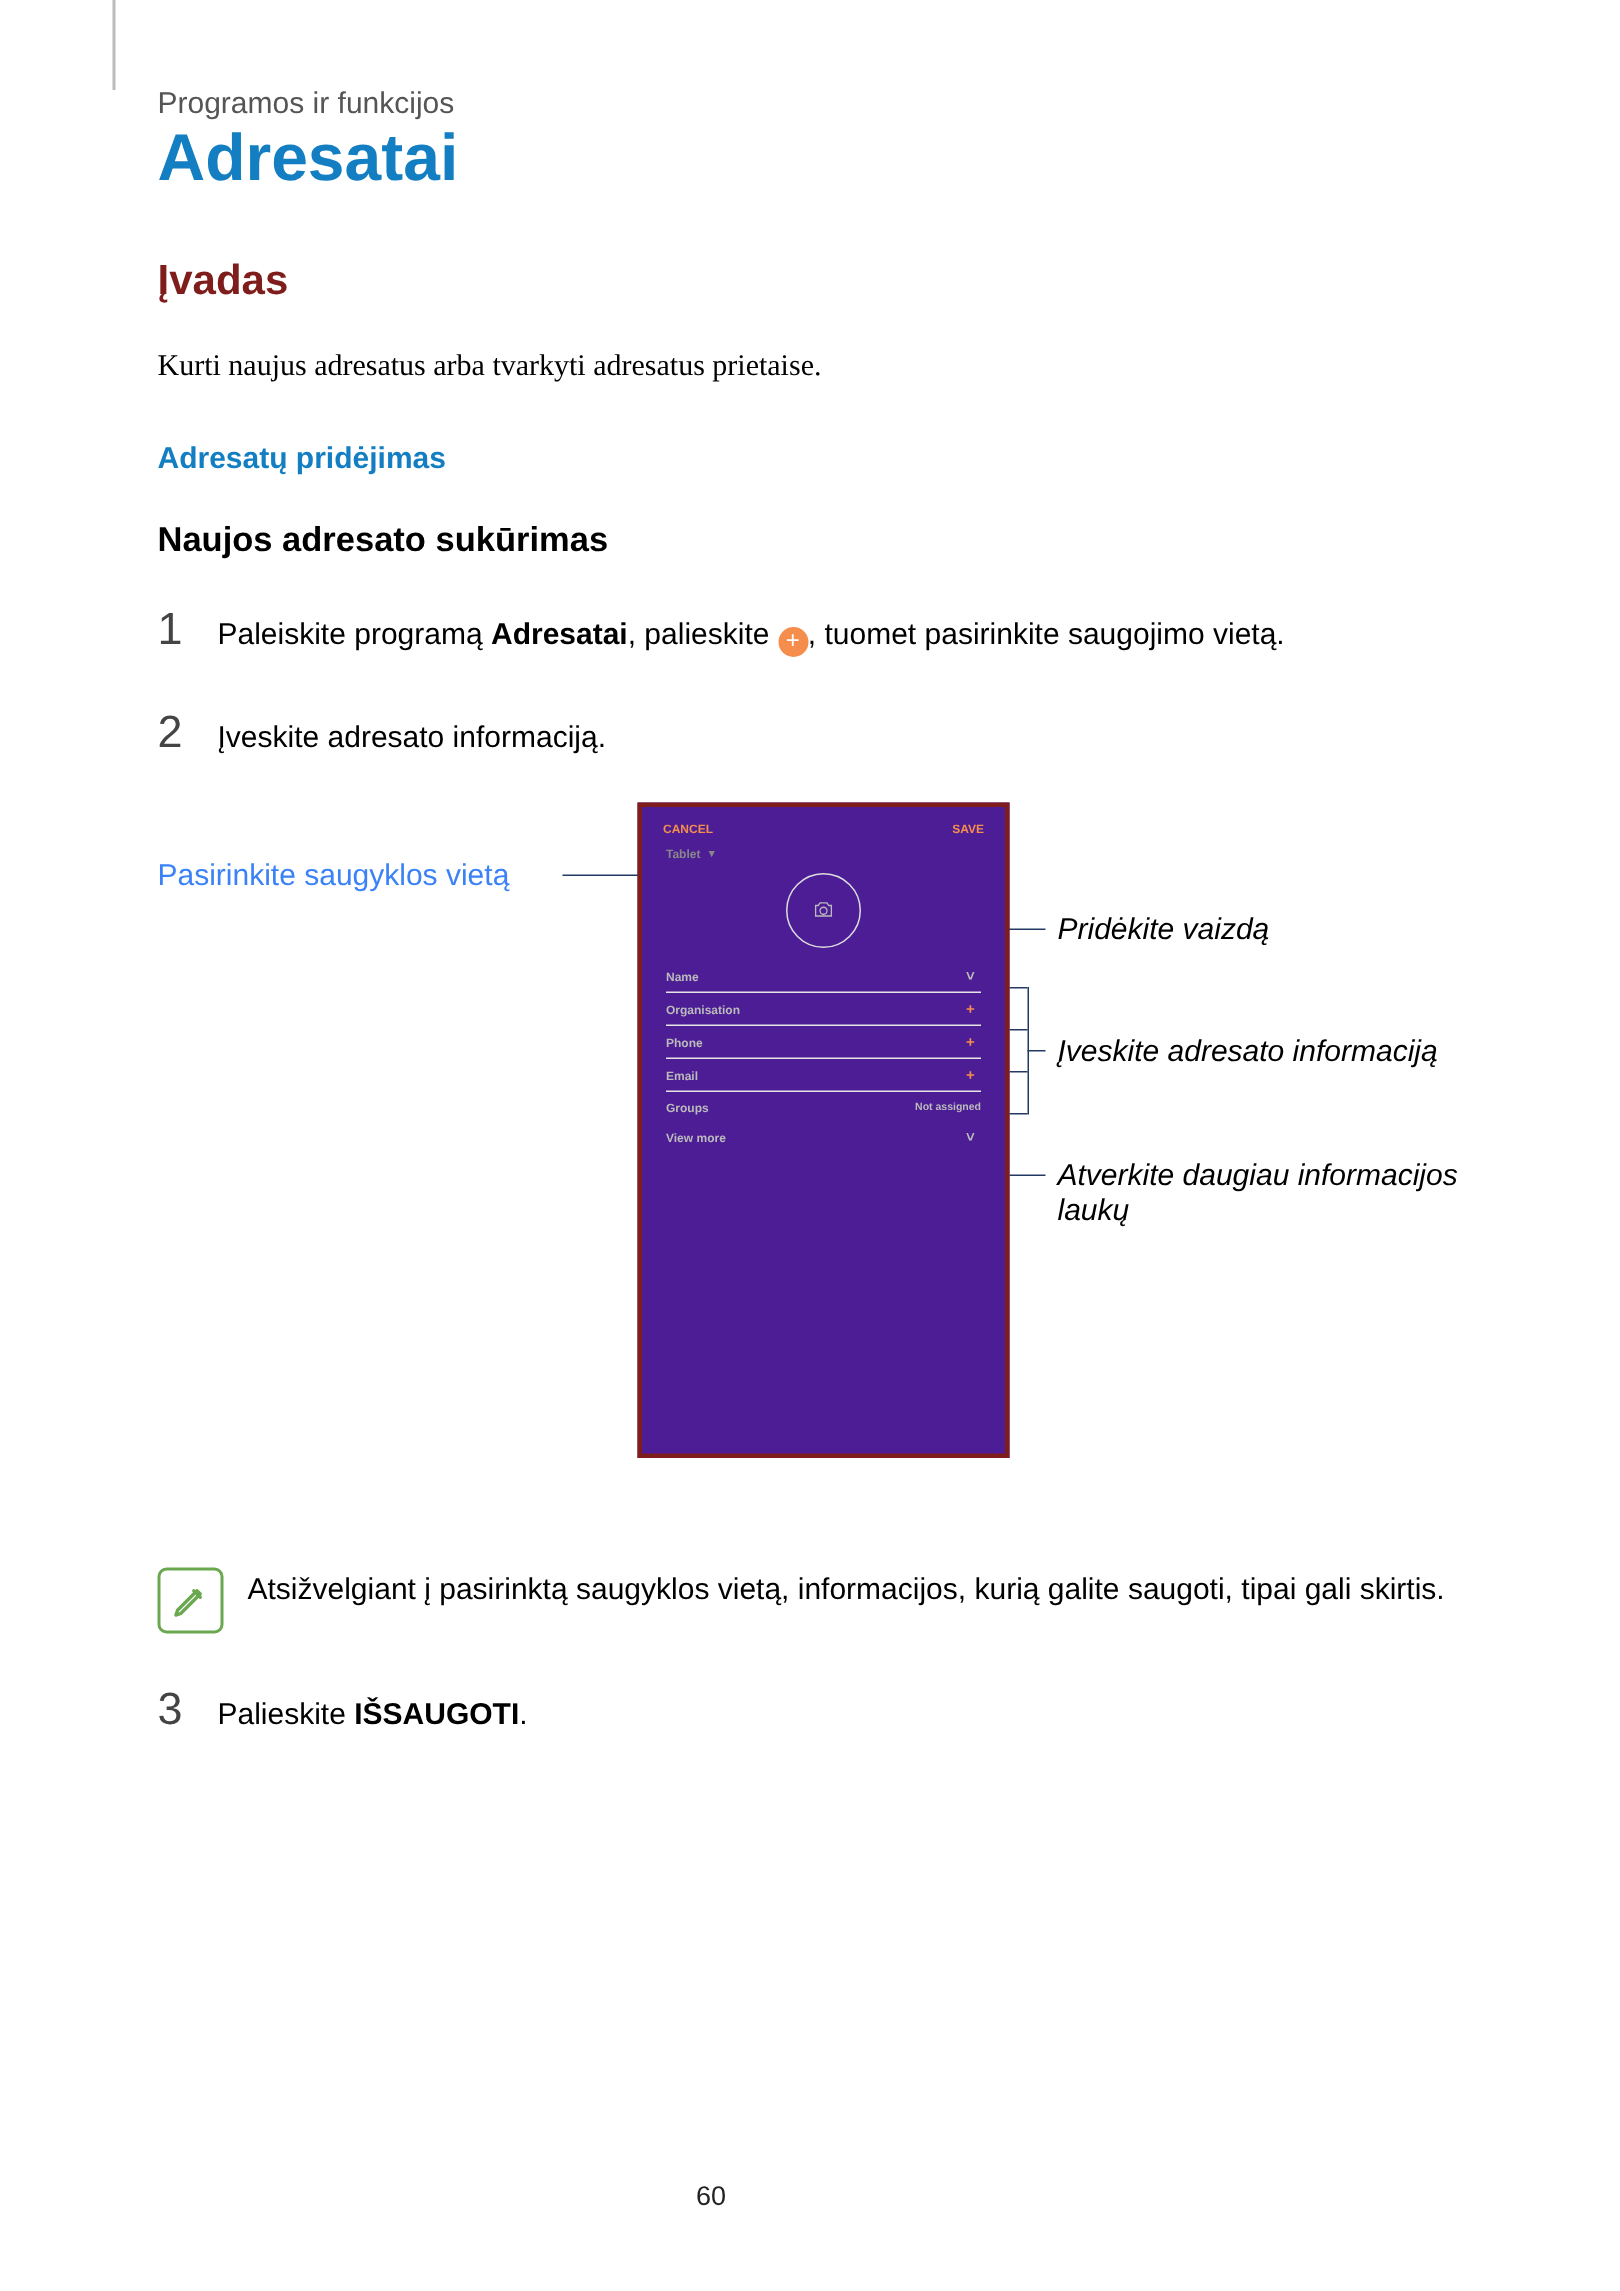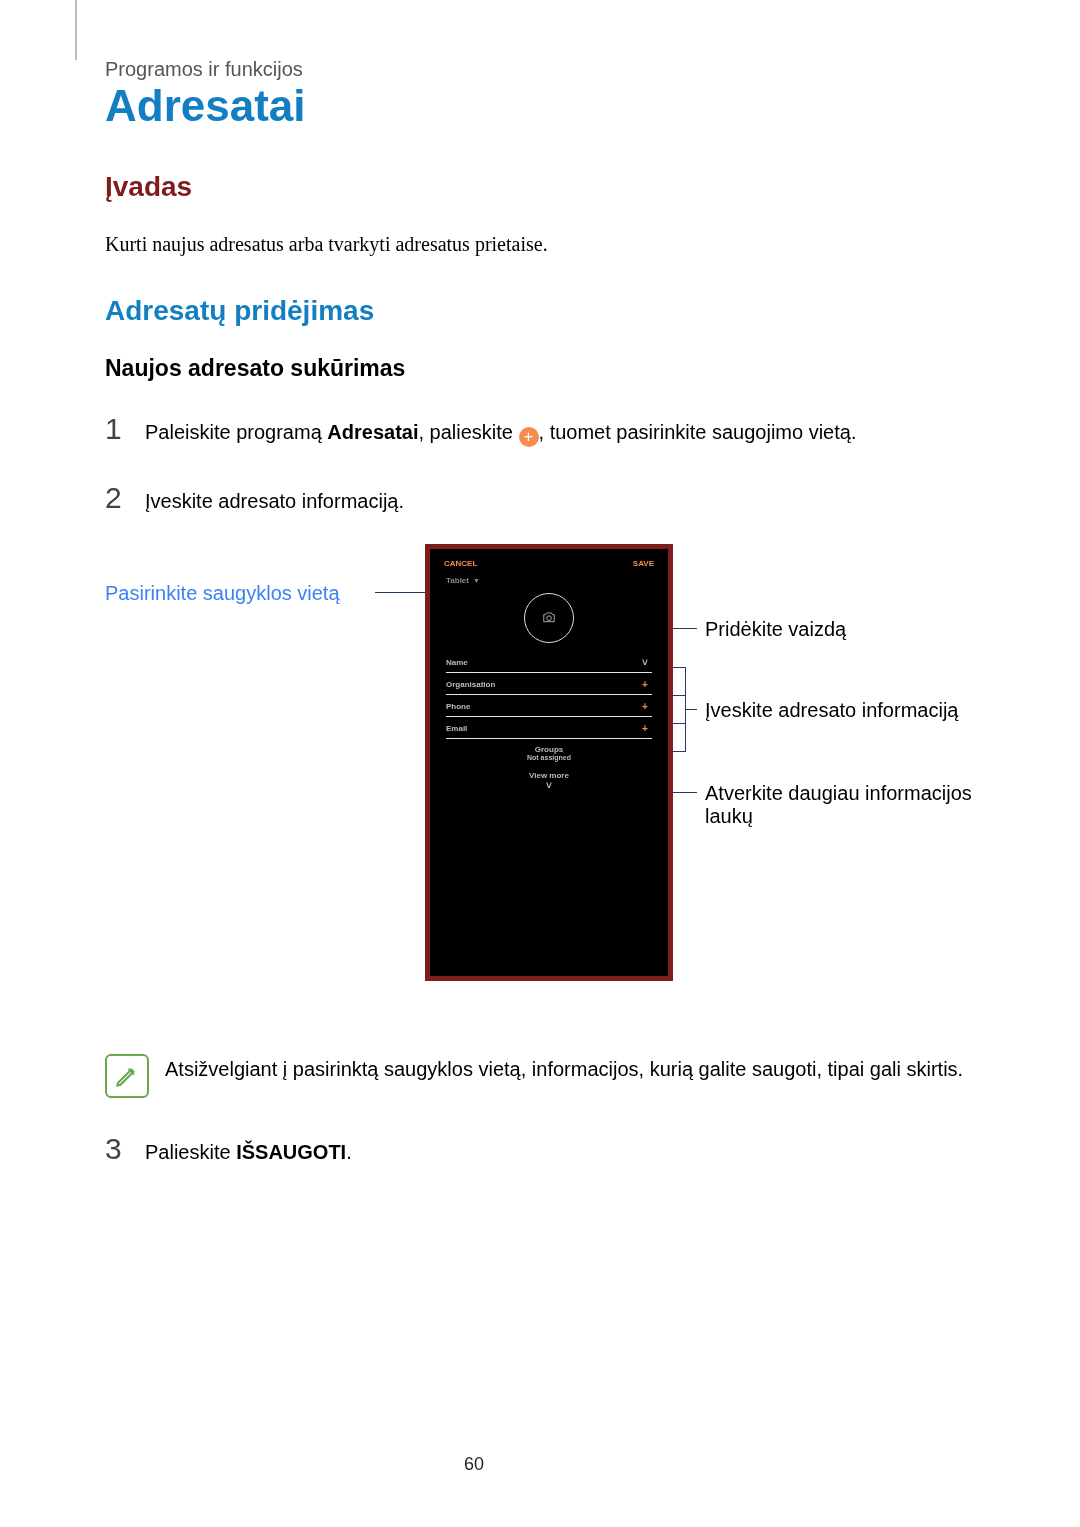--- a/index.html
+++ b/index.html
@@ -43,21 +43,21 @@
     margin-bottom: 26px;
   }
   .body-text {
     font-size: 20px;
     color: #000;
     margin-bottom: 36px;
     line-height: 1.5;
     font-family: Liberation Serif, serif;
   }
   .h2b {
-    font-size: 28px;
+    font-size: 20px;
     color: #137fc2;
     font-weight: 600;
     margin-bottom: 28px;
   }
   .h3 {
     font-size: 23px;
     font-weight: 700;
     margin-bottom: 24px;
   }
   .step {
@@ -94,23 +94,23 @@
     position: relative;
     margin: 10px 0 30px 0;
     height: 480px;
   }
   .phone-mock {
     position: absolute;
     left: 320px;
     top: 0;
     width: 248px;
     height: 437px;
-    border: 5px solid #7f1d1d;
+    border: 3px solid #7f1d1d;
     box-sizing: border-box;
-    background: #000000;
+    background: #4c1d95;
   }
   .mock-topbar {
     display: flex;
     font-size: 8px;
     color: #f58e4c;
     font-weight: 700;
     padding: 10px 14px 8px 14px;
   }
   .mock-cancel { flex: 1; }
   .mock-save { }
@@ -142,21 +142,21 @@
   .mock-row {
     display: flex;
     align-items: center;
     margin: 0 16px;
     padding: 6px 0 4px 0;
     border-bottom: 1px solid #e5e5e5;
     font-size: 8px;
     color: #bbb;
     font-weight: 600;
   }
-  .mock-row.no-line { border-bottom: none; flex-direction: column; }
+  .mock-row.no-line { border-bottom: none; }
   .mock-row-label { flex: 1; }
   .mock-row-act {
     color: #f58e4c;
     font-size: 10px;
     width: 14px;
     text-align: center;
   }
   .mock-row-act.gray { color: #bbb; }
   .mock-group-act {
     color: #bbb;
@@ -168,20 +168,21 @@
   .ann-left {
     position: absolute;
     font-size: 20px;
     color: #3b82f6;
     text-align: left;
   }
   .ann-right {
     position: absolute;
     font-size: 20px;
     color: #000;
+    font-style: italic;
   }
   .hline {
     position: absolute;
     height: 1px;
     background: #223a63;
   }
   .vline {
     position: absolute;
     width: 1px;
     background: #223a63;

